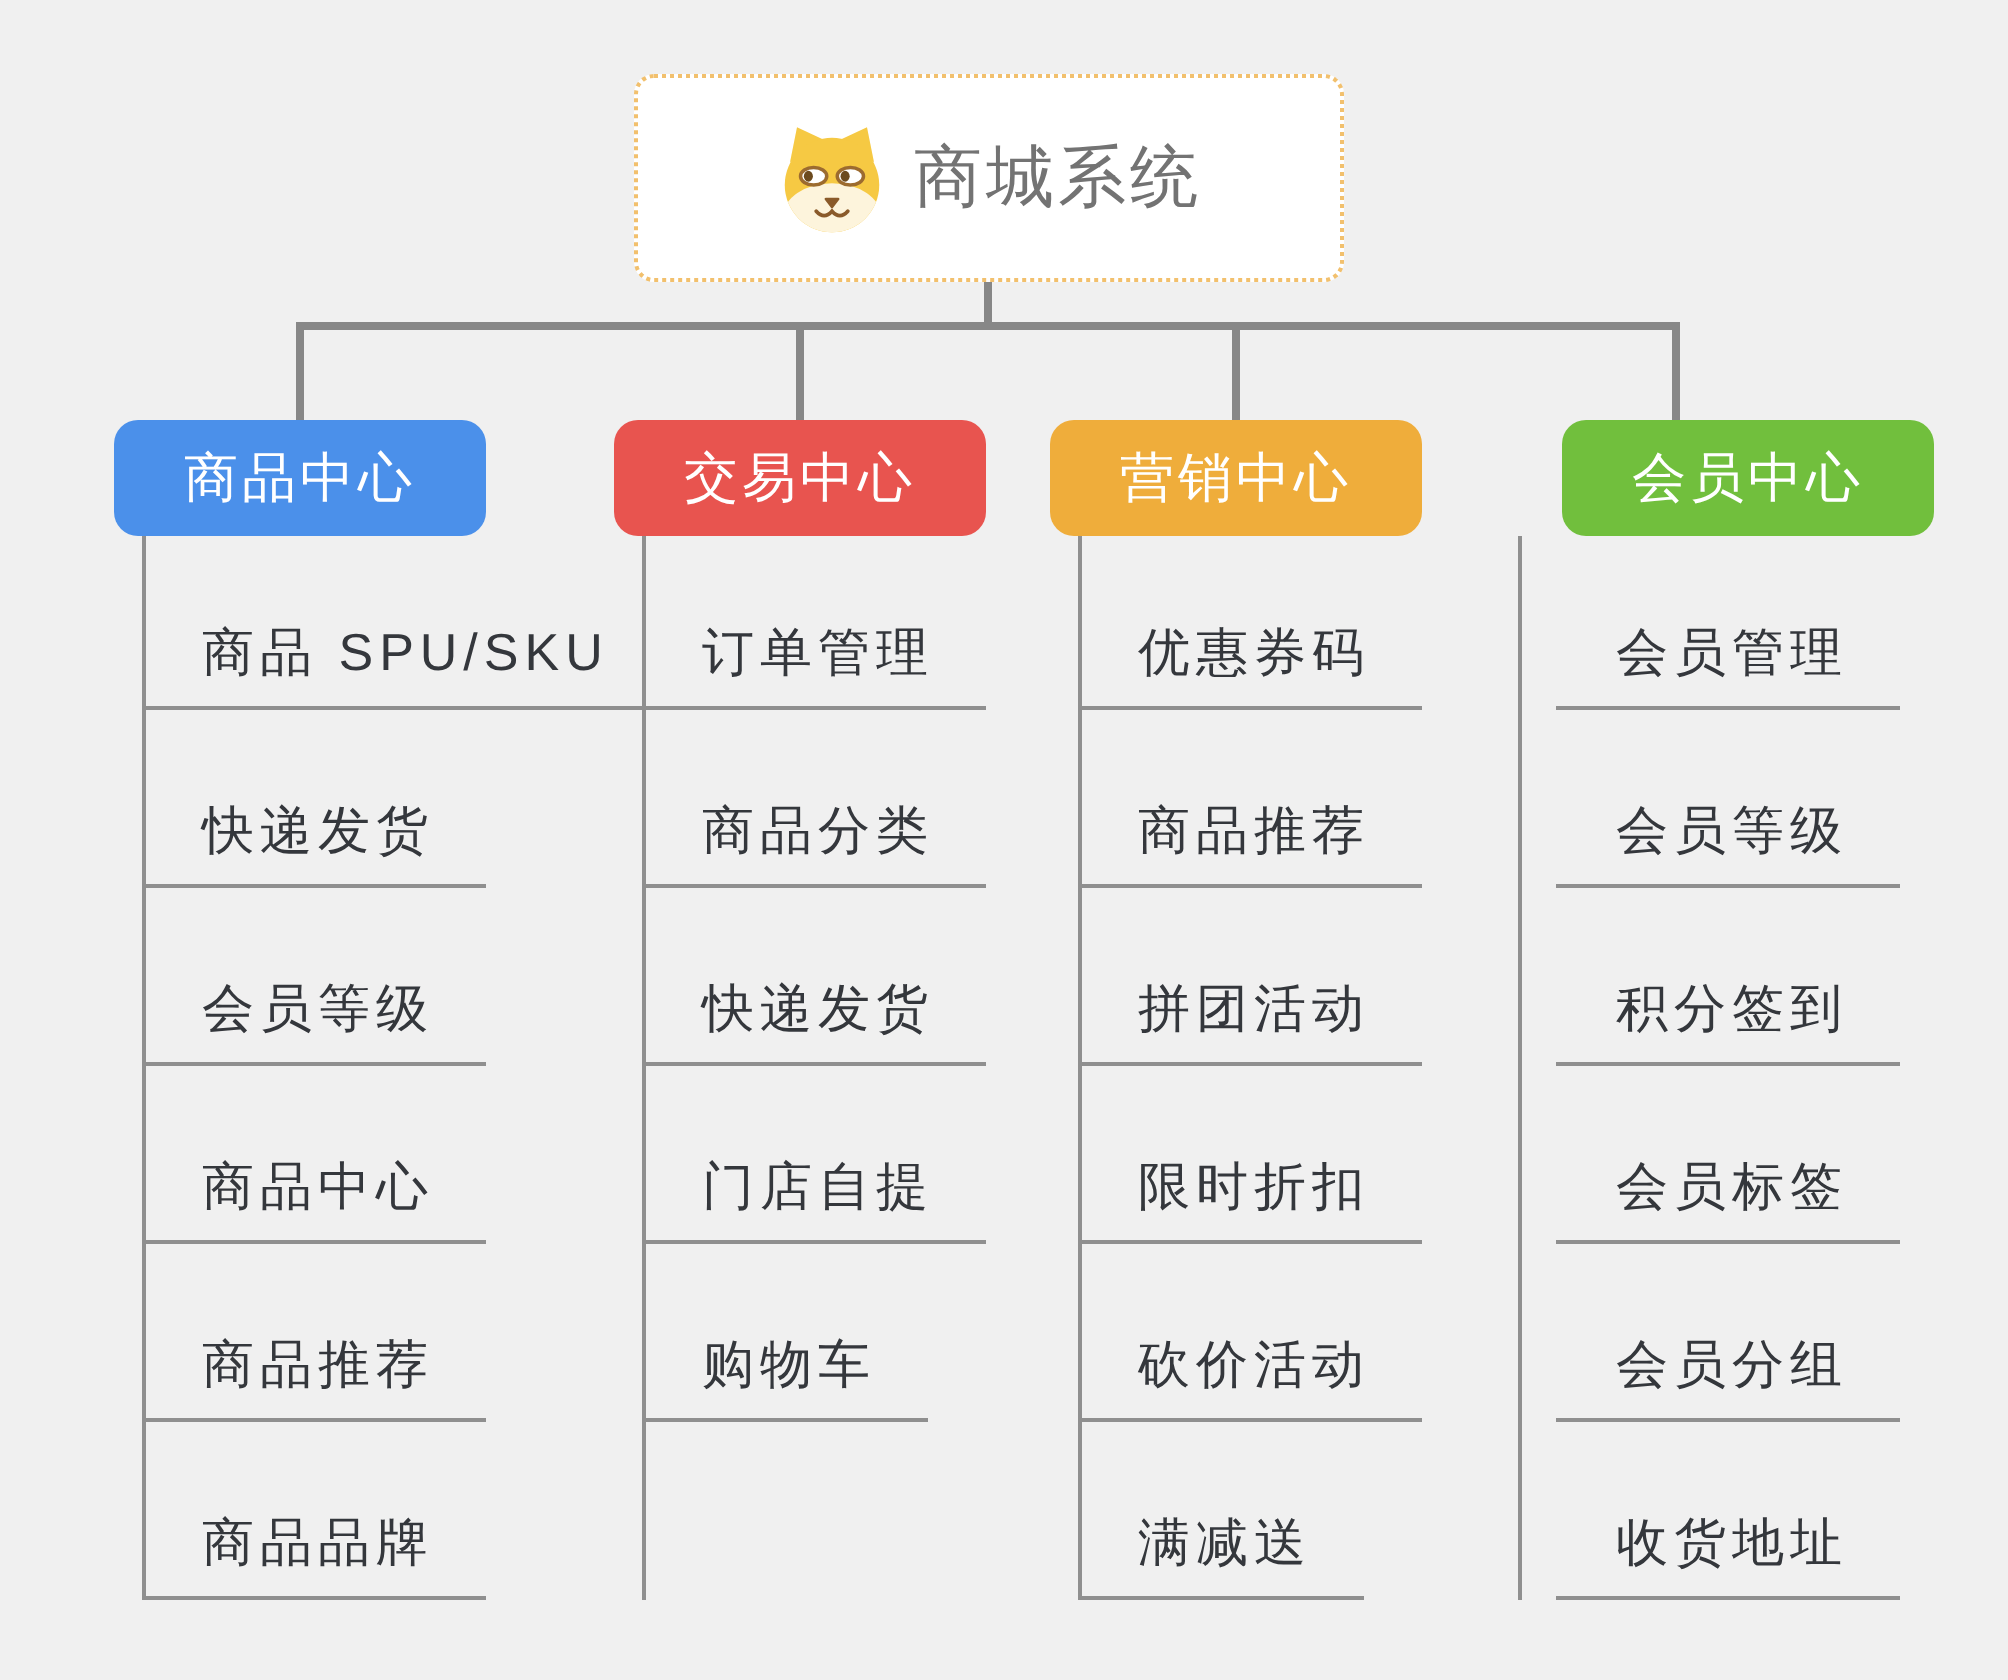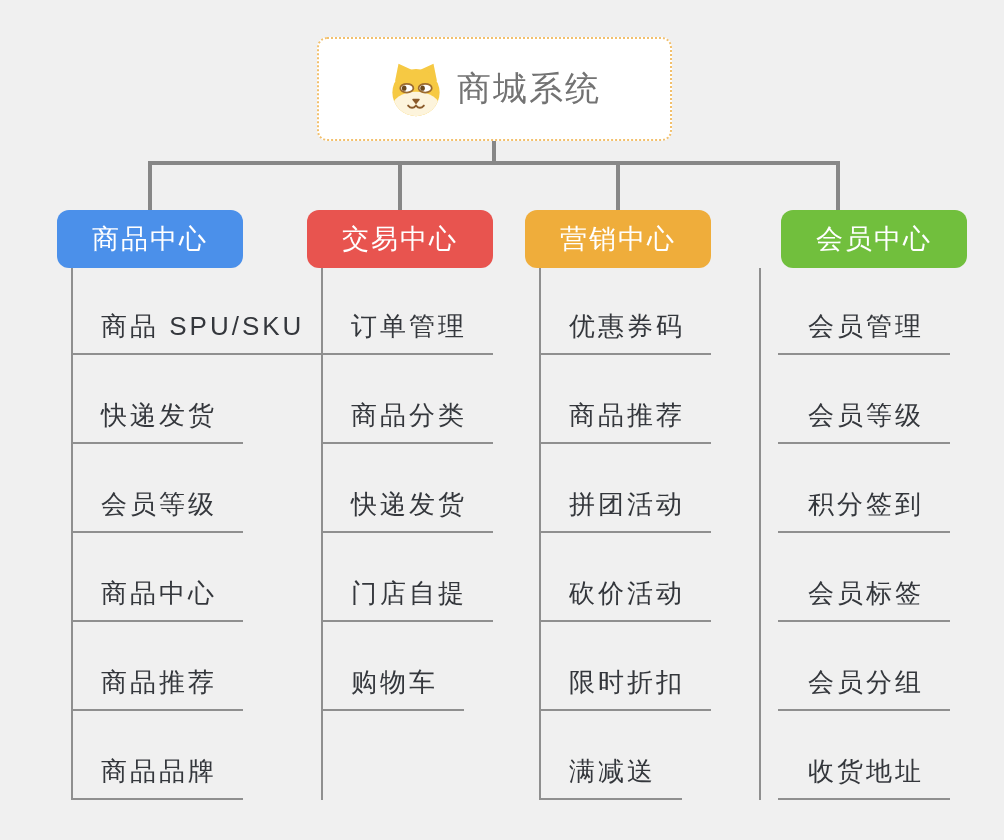--- a/index.html
+++ b/index.html
@@ -163,22 +163,22 @@
     <div class="topic-item">商品分类</div>
     <div class="topic-item">快递发货</div>
     <div class="topic-item">门店自提</div>
     <div class="topic-item">购物车</div>
   </div>
 
   <div class="items-col c2">
     <div class="topic-item">优惠券码</div>
     <div class="topic-item">商品推荐</div>
     <div class="topic-item">拼团活动</div>
+    <div class="topic-item">限时折扣</div>
     <div class="topic-item">砍价活动</div>
-    <div class="topic-item">限时折扣</div>
     <div class="topic-item">满减送</div>
   </div>
 
   <div class="items-col c3">
     <div class="topic-item">会员管理</div>
     <div class="topic-item">会员等级</div>
     <div class="topic-item">积分签到</div>
     <div class="topic-item">会员标签</div>
     <div class="topic-item">会员分组</div>
     <div class="topic-item">收货地址</div>

